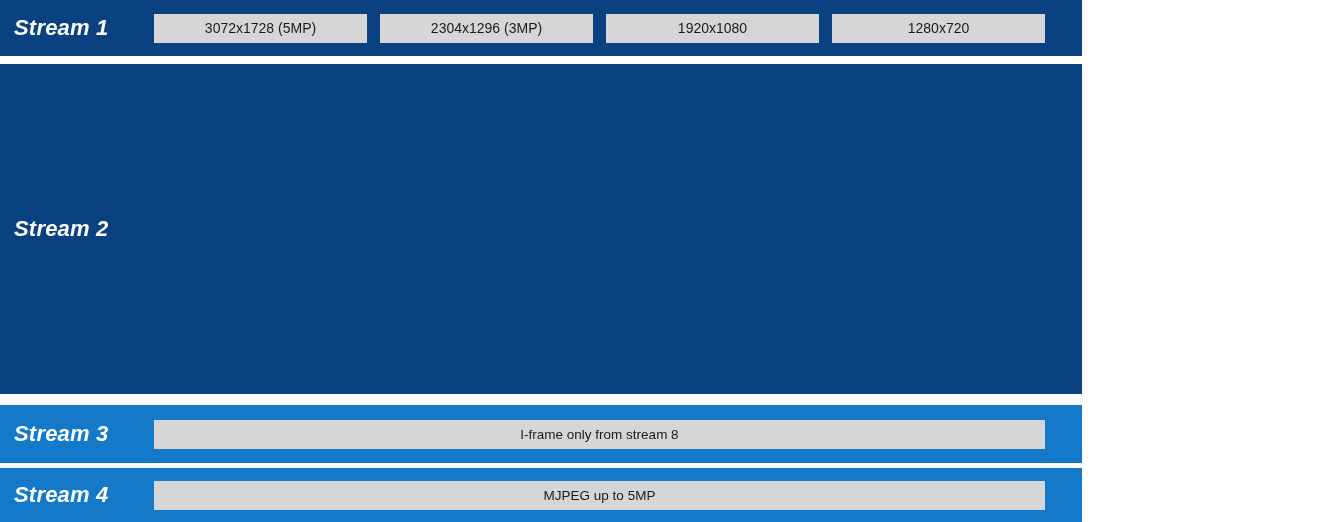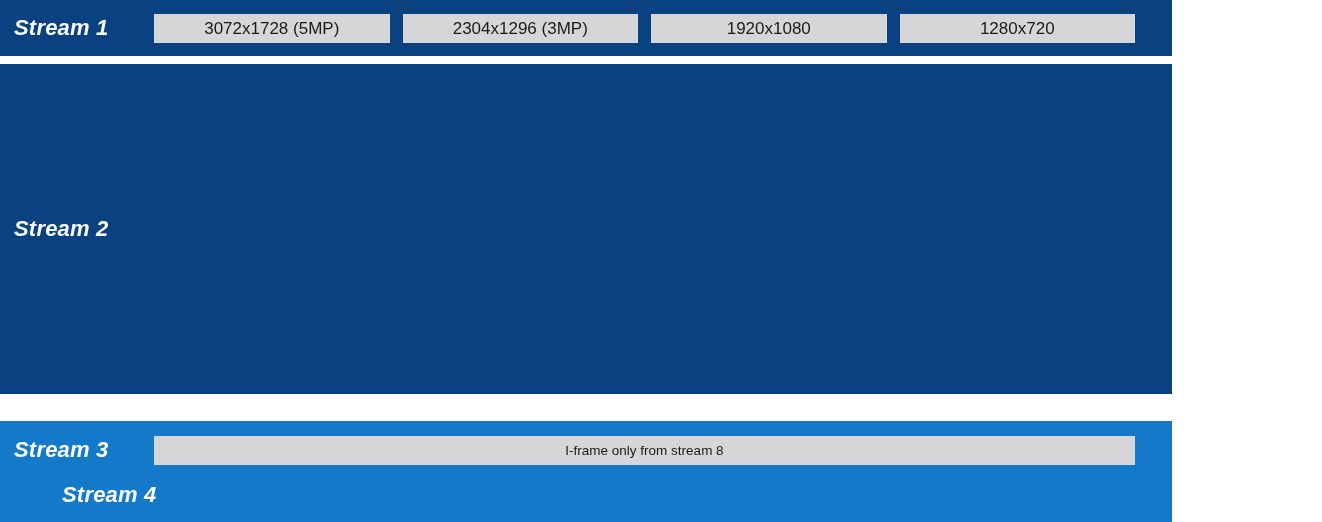--- a/index.html
+++ b/index.html
@@ -17,21 +17,21 @@
     position: relative;
     width: 1322px;
     height: 522px;
     background: #ffffff;
   }
 
   
   .band {
     position: absolute;
     left: 0;
-    width: 1172px;
+    width: 1082px;
     box-sizing: border-box;
     display: flex;
     align-items: center;
   }
   .band-dark  { background: #0a4181; }
   .band-light { background: #1479c8; }
 
   .band-label {
     width: 154px;
     flex: 0 0 154px;
@@ -53,21 +53,21 @@
 
   
   .chip-row {
     display: flex;
     gap: 13px;
   }
   .chip {
     flex: 1 1 0;
     background: #d6d6d8;
     color: #1a1a1a;
-    font-size: 17px;
+    font-size: 14px;
     height: 29px;
     line-height: 29px;
     text-align: center;
     white-space: nowrap;
     overflow: hidden;
   }
 
   
   .col-row {
     display: flex;
@@ -164,24 +164,27 @@
           <div class="chip">D1 cropped</div>
           <div class="chip">640x480 cropped</div>
           <div class="chip">SD</div>
           <div class="chip">SD ROI</div>
         </div>
 
       </div>
     </div>
   </div>
 
-  <div class="band band-light" style="top:421px; height:58px;">
+  <div class="band band-light" style="top:405px; height:58px;">
     <div class="band-label">Stream 3</div>
     <div class="band-body">
       <div class="wide-chip">I-frame only from stream 8</div>
     </div>
   </div>
 
-  <div class="band band-light" style="top:468px; height:54px;padding-left:48px;">
+  <div class="band band-light" style="top:468px; height:54px;">
     <div class="band-label">Stream 4</div>
+    <div class="band-body">
+      <div class="wide-chip">MJPEG up to 5MP</div>
+    </div>
   </div>
 
 </div>
 
 </body></html>

